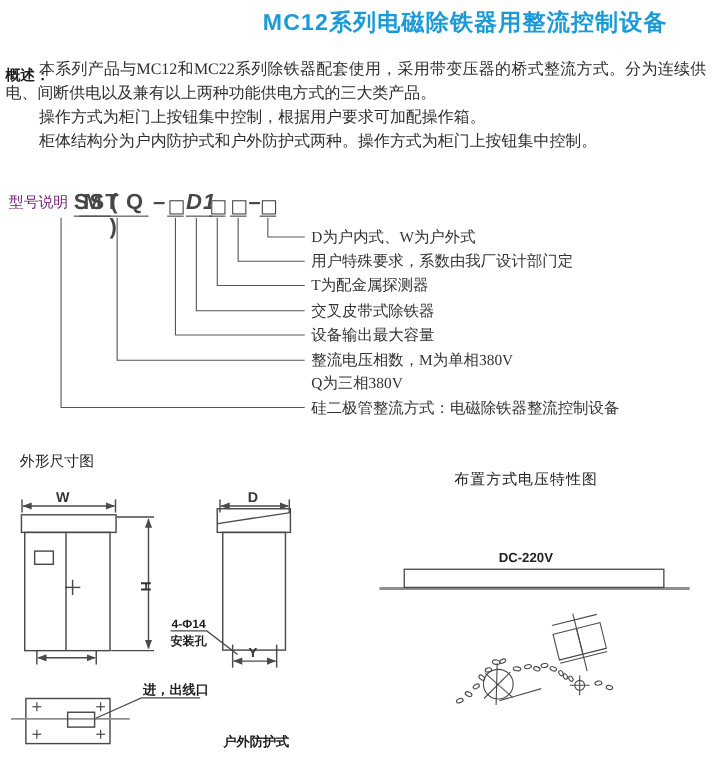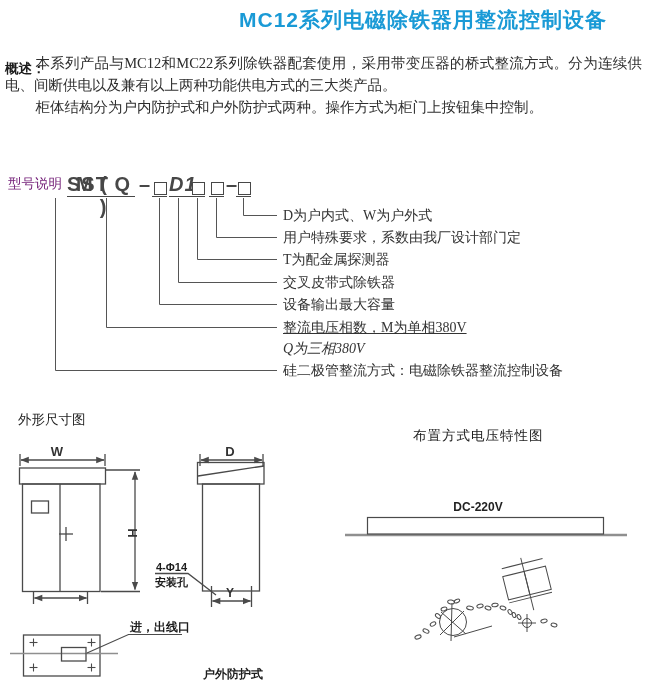--- a/index.html
+++ b/index.html
@@ -46,20 +46,21 @@
 </head>
 <body>
 
 <div class="page">
 
   <div class="abs main-title">MC12系列电磁除铁器用整流控制设备</div>
 
   <div class="abs sec-heading overview-heading">概述：</div>
   <div class="abs overview-body">
     <p>本系列产品与MC12和MC22系列除铁器配套使用，采用带变压器的桥式整流方式。分为连续供电、间断供电以及兼有以上两种功能供电方式的三大类产品。</p>
+    <p>操作方式为柜门上按钮集中控制，根据用户要求可加配操作箱。</p>
     <p>柜体结构分为户内防护式和户外防护式两种。操作方式为柜门上按钮集中控制。</p>
   </div>
 
   <div class="abs sec-heading model-heading">型号说明</div>
 
   <div class="abs model-row">
     <span class="mseg u" style="left:35px;width:34px;margin-left:32px;">SST</span>
     <span class="mseg u" style="left:72px;width:63px;">M ( Q )</span>
     <span class="mdash" style="left:139px;">–</span>
     <span class="mboxwrap u" style="left:152px;width:15px;">
@@ -89,22 +90,22 @@
       <path d="M55.5,8 V180.5 H277"></path>
     </g>
   </svg>
 
   <div class="model-notes">
     <div class="model-note" style="top:207px;">D为户内式、W为户外式</div>
     <div class="model-note" style="top:229px;">用户特殊要求，系数由我厂设计部门定</div>
     <div class="model-note" style="top:251px;">T为配金属探测器</div>
     <div class="model-note" style="top:274px;">交叉皮带式除铁器</div>
     <div class="model-note" style="top:296px;">设备输出最大容量</div>
-    <div class="model-note" style="top:319px;text-decoration:underline;">整流电压相数，M为单相380V</div>
-    <div class="model-note" style="top:340px;font-style:italic;">Q为三相380V</div>
+    <div class="model-note" style="top:319px;">整流电压相数，M为单相380V</div>
+    <div class="model-note" style="top:340px;">Q为三相380V</div>
     <div class="model-note" style="top:362px;">硅二极管整流方式：电磁除铁器整流控制设备</div>
   </div>
 
   <div class="abs dim-heading">外形尺寸图</div>
 
   <div class="abs layout-heading">布置方式电压特性图</div>
 
   <svg class="abs" style="left:0;top:430px;" width="280" height="261" viewBox="0 0 280 261">
     <defs>
       <marker id="arrL" markerWidth="8" markerHeight="8" refX="1" refY="3" orient="auto">

